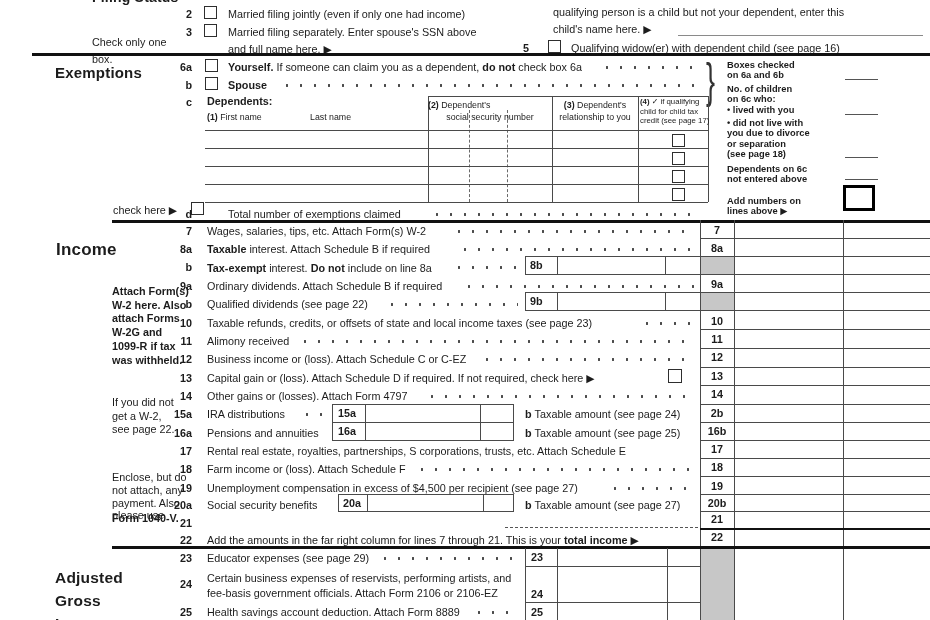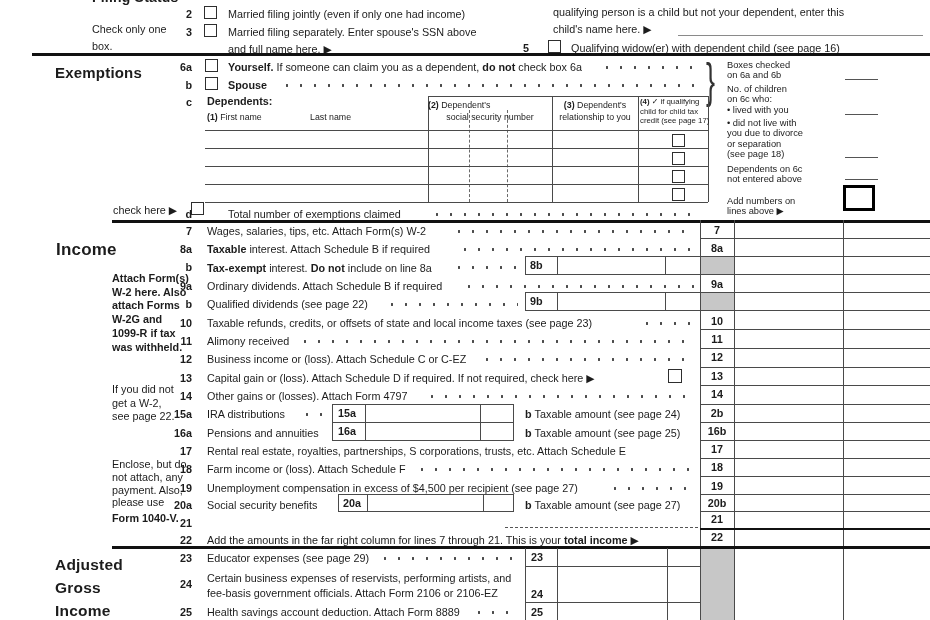--- a/index.html
+++ b/index.html
@@ -1,34 +1,34 @@
 <!DOCTYPE html>
 <html><head>
 <meta charset="utf-8">
 <style>
   html,body{margin:0;padding:0;background:#fff;}
   #form{position:relative;width:930px;height:620px;background:#fff;overflow:hidden;
         font-family:"Liberation Sans","DejaVu Sans",sans-serif;color:#1c1c1c;}
   .t{position:absolute;white-space:nowrap;font-size:10.8px;line-height:12px;color:#1c1c1c;}
   .b{font-weight:700;}
-  .pre{white-space:pre-line;}
+  .pre{white-space:pre-line;margin-top:13px;}
   .num{position:absolute;text-align:right;font-weight:700;font-size:10.8px;white-space:nowrap;}
   .bn{position:absolute;width:34px;text-align:center;font-weight:700;font-size:10.8px;}
   .inum{position:absolute;font-weight:700;font-size:10.8px;}
   .h1{position:absolute;font-weight:700;font-size:15px;letter-spacing:.2px;}
   .cb{position:absolute;width:11px;height:11px;border:1.4px solid #2e2e2e;background:#fff;}
   .hl{position:absolute;height:1px;background:#4a4a4a;}
   .thick{position:absolute;height:2.5px;background:#111;}
   .vl{position:absolute;width:1px;background:#4a4a4a;}
   .vdash{position:absolute;width:0;border-left:1px dashed #6a6a6a;}
   .dots{position:absolute;height:3px;background-image:radial-gradient(circle,#4a4a4a 1.1px,transparent 1.4px);
         background-size:14px 3px;background-repeat:repeat-x;background-position:0 50%;}
   .dash{position:absolute;height:0;border-top:1.3px dashed #555;}
   .gray{position:absolute;background:#c7c7c7;}
-  .rc{position:absolute;font-weight:400;font-size:9.3px;line-height:10.4px;white-space:pre-line;}
+  .rc{position:absolute;font-weight:700;font-size:9.3px;line-height:10.4px;white-space:pre-line;}
   .el{position:absolute;height:1.2px;background:#555;}
   .th{position:absolute;font-size:8.8px;line-height:10.5px;white-space:nowrap;}
   .brace{position:absolute;font-size:49px;font-weight:400;color:#333;transform:scaleX(.55);transform-origin:left top;}
 </style>
 </head>
 <body>
 
 <div id="form">
 
   <div class="h1" style="left:92px;top:-11px;font-size:14px">Filing Status</div>

